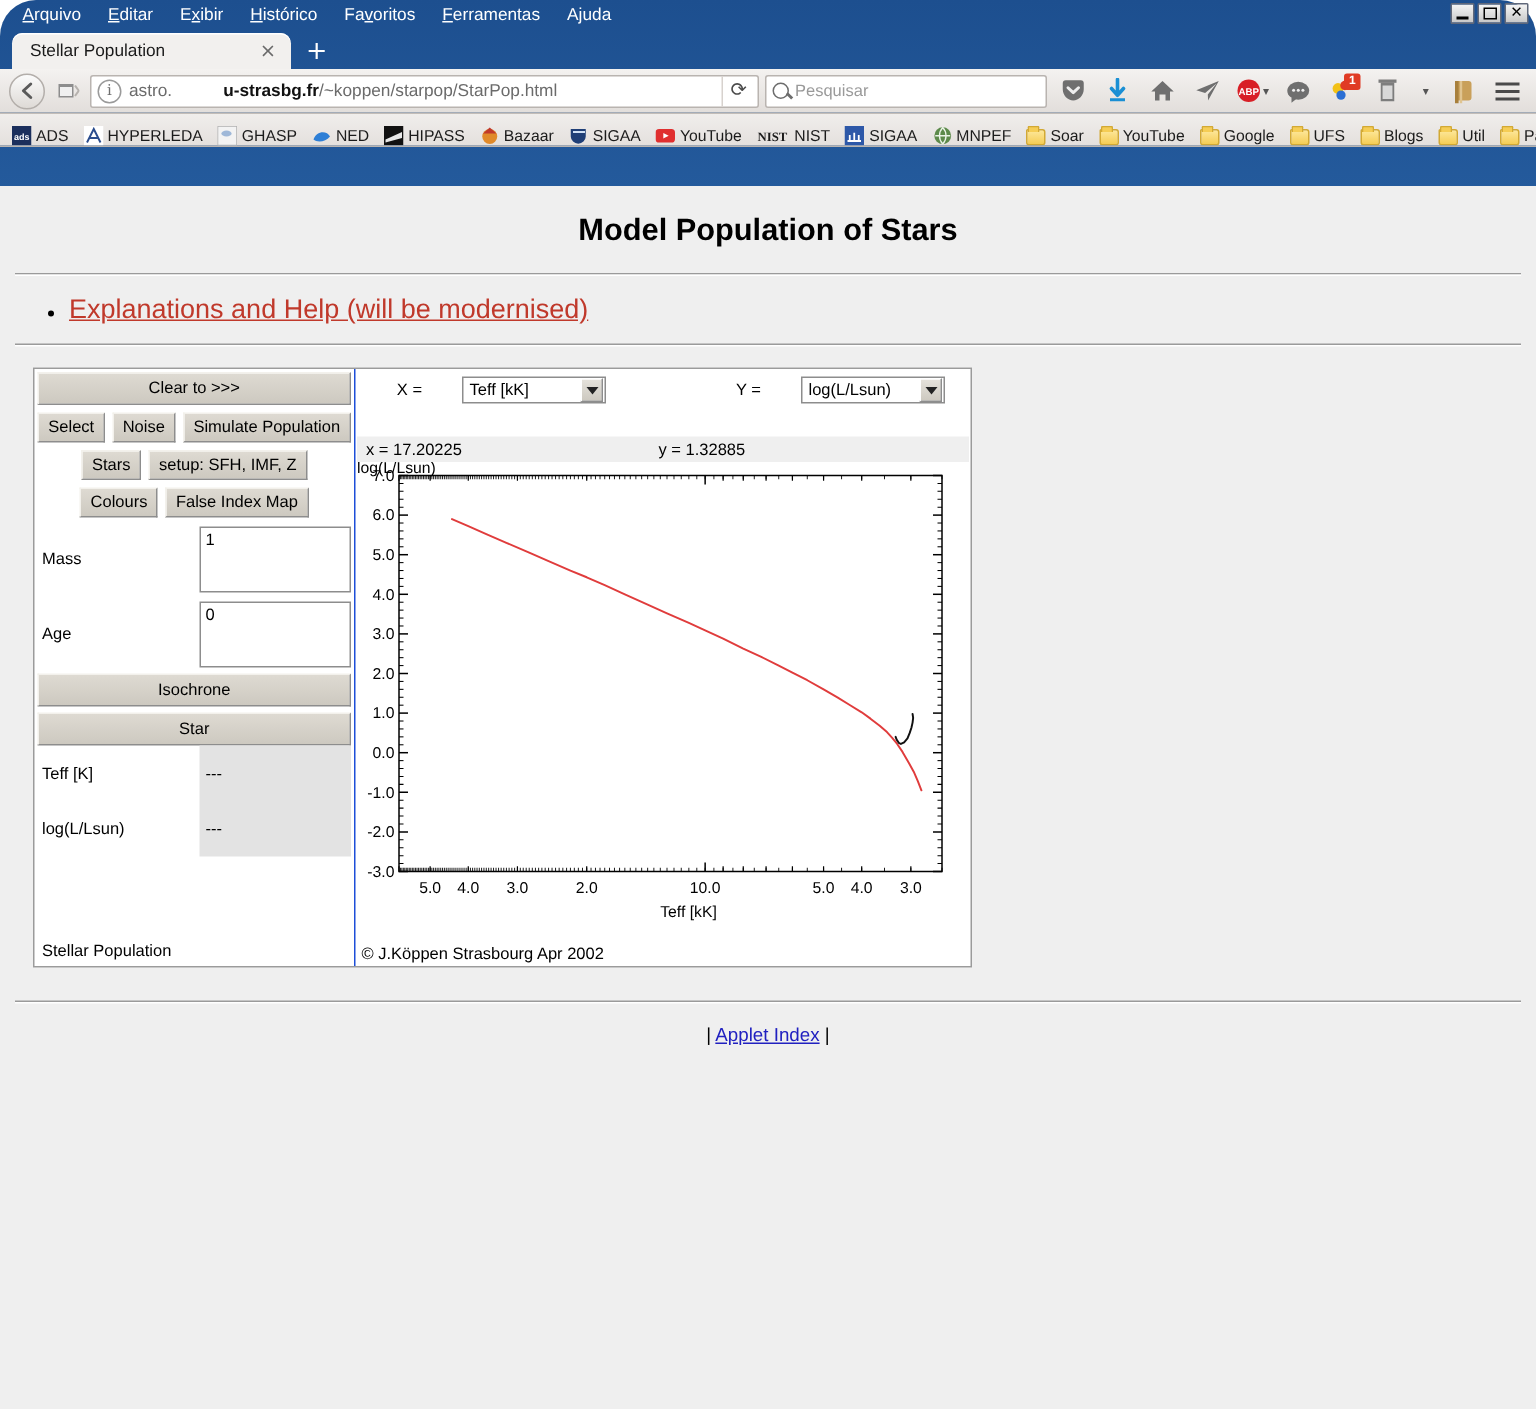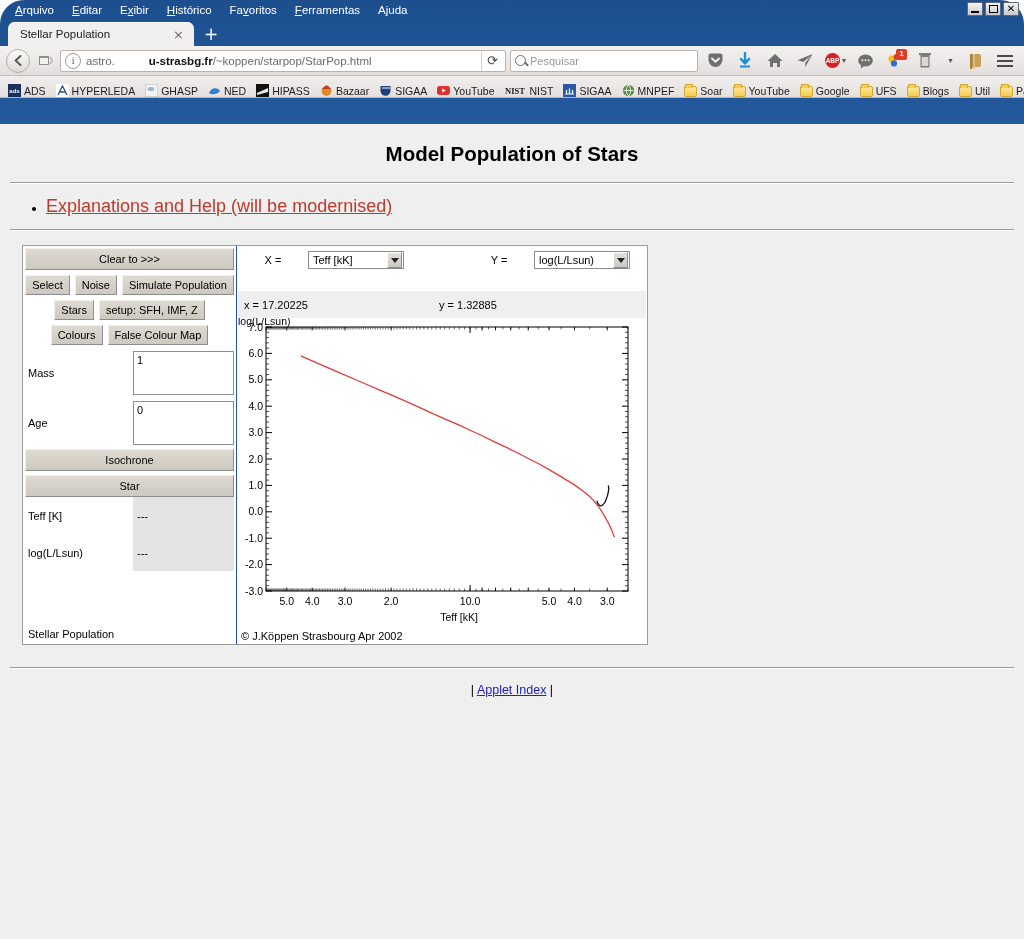--- a/index.html
+++ b/index.html
@@ -360,21 +360,21 @@
   #zoomrow { display: flex; height: 19px; }
   #zoomrow .zbtn {
     flex: 1;
     background: linear-gradient(to bottom,#dedad2,#cdc9c0);
     border: 1px solid #8d8d8d;
     border-top-color:#f3f1ec; border-left-color:#f3f1ec;
     font-size: 11px;
     display: flex; align-items: center; justify-content: center; margin-top: 44px;
   }
   #coordrow {
-    display: flex; height: 27px; align-items: center;
+    display: flex; height: 17px; align-items: center;
     background: #efefef;
     font-size: 11px;
     padding-left: 6px;
   }
   #coordrow .cx { width: 195px; }
 
   
   #plotwrap { flex: 1; position: relative; background: #ffffff; }
   #plotwrap svg { display:block; }
 </style>
@@ -637,21 +637,21 @@
             <div class="jbtn">Simulate Population</div>
           </div>
 
           <div class="btnrow">
             <div class="jbtn">Stars</div>
             <div class="jbtn">setup: SFH, IMF, Z</div>
           </div>
 
           <div class="btnrow">
             <div class="jbtn">Colours</div>
-            <div class="jbtn">False Colour Map</div>
+            <div class="jbtn">False Index Map</div>
           </div>
 
           <div class="fieldrow">
             <div class="flabel">Mass</div>
             <div class="finput">1</div>
           </div>
 
 
           <div class="fieldrow">
             <div class="flabel">Age</div>

